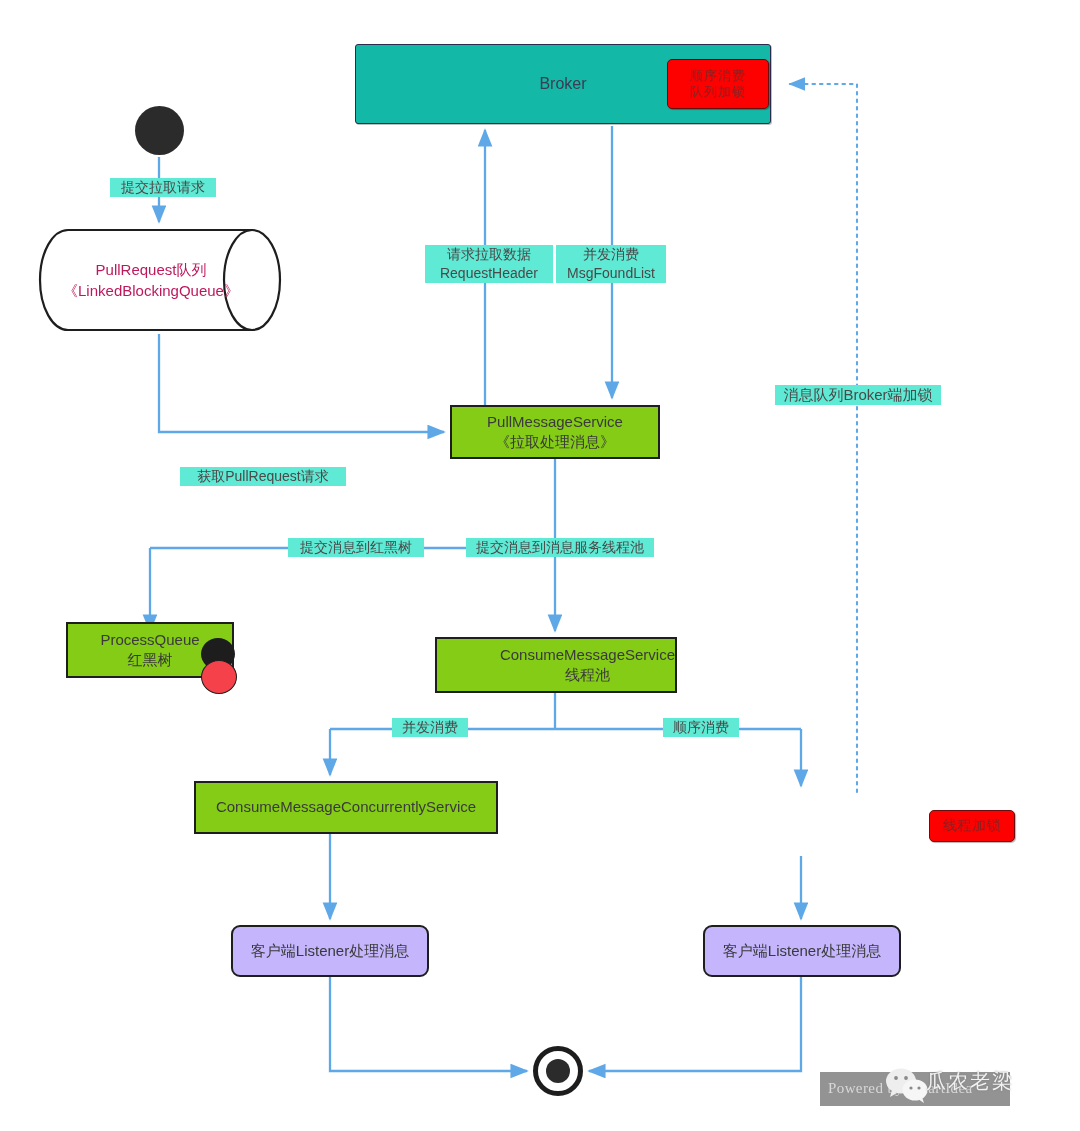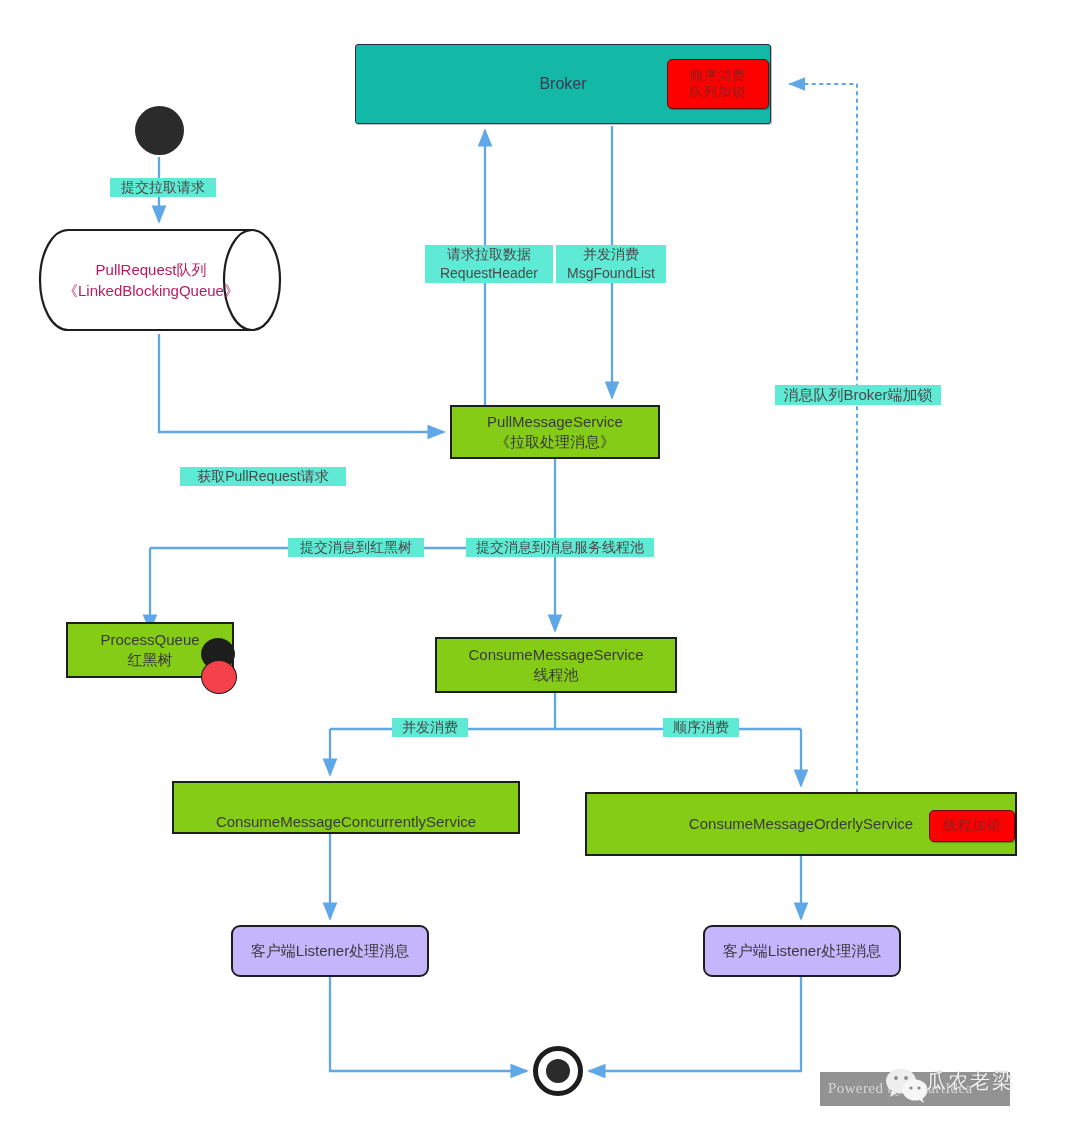--- a/index.html
+++ b/index.html
@@ -97,22 +97,22 @@
     font-size: 15px;
   }
   .box-round {
     border: 2.2px solid #1e1e1e;
     background: #c4b5fd;
     border-radius: 9px;
     font-size: 15px;
   }
   .pull-msg-svc  { left: 450px; top: 405px; width: 210px; height: 54px; }
   .process-queue { left: 66px;  top: 622px; width: 168px; height: 56px; }
-  .consume-svc   { left: 435px; top: 637px; width: 242px; height: 56px; }
-  .concurrently  { left: 172px; top: 781px; width: 348px; height: 53px; align-items: flex-end; }
+  .consume-svc   { left: 435px; top: 637px; width: 242px; height: 56px; justify-content: flex-end; }
+  .concurrently  { left: 194px; top: 781px; width: 304px; height: 53px; }
   .orderly       { left: 585px; top: 792px; width: 432px; height: 64px; }
   .listener-l    { left: 231px; top: 925px; width: 198px; height: 52px; }
   .listener-r    { left: 703px; top: 925px; width: 198px; height: 52px; }
 
   .rbt-icon {
     position: absolute;
     left: 200px; top: 638px;
     width: 36px; height: 54px;
   }
   .rbt-black, .rbt-red {
@@ -266,23 +266,20 @@
 
   <div class="node box-plain consume-svc">
     <span>ConsumeMessageService
 线程池</span>
   </div>
 
   <div class="node box-plain concurrently">
     <span>ConsumeMessageConcurrentlyService</span>
   </div>
 
-  <div class="node box-plain orderly">
-    <span>ConsumeMessageOrderlyService</span>
-  </div>
   <div class="badge-red badge-orderly">线程加锁</div>
 
   <div class="node box-round listener-l">
     <span>客户端Listener处理消息</span>
   </div>
   <div class="node box-round listener-r">
     <span>客户端Listener处理消息</span>
   </div>
 
   <div class="end-node">

